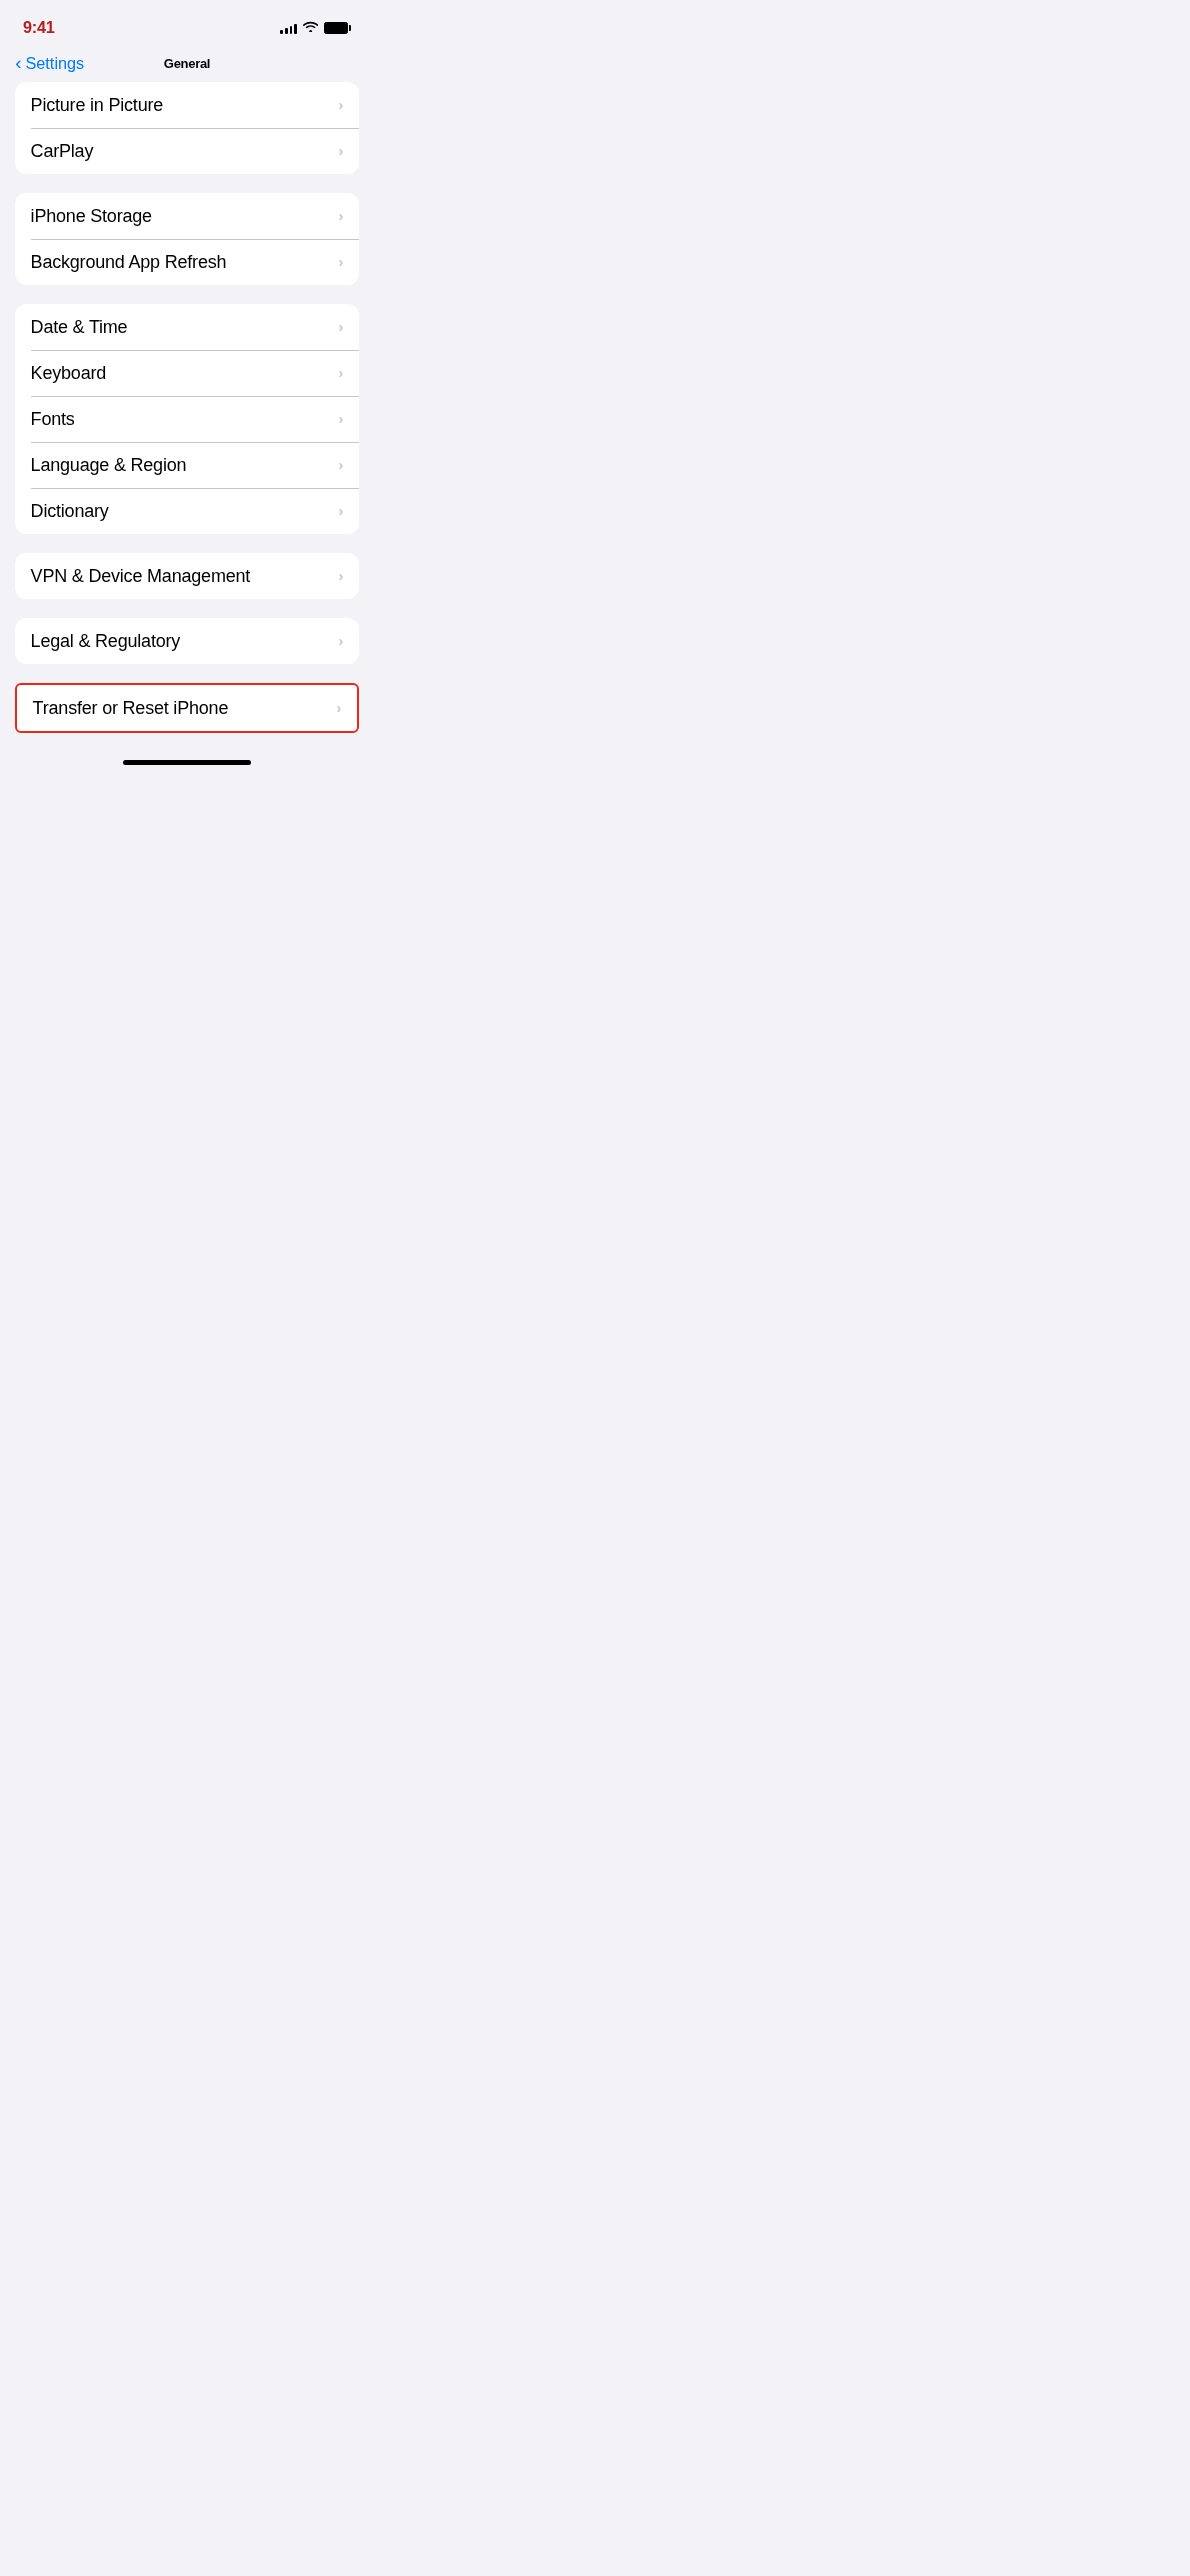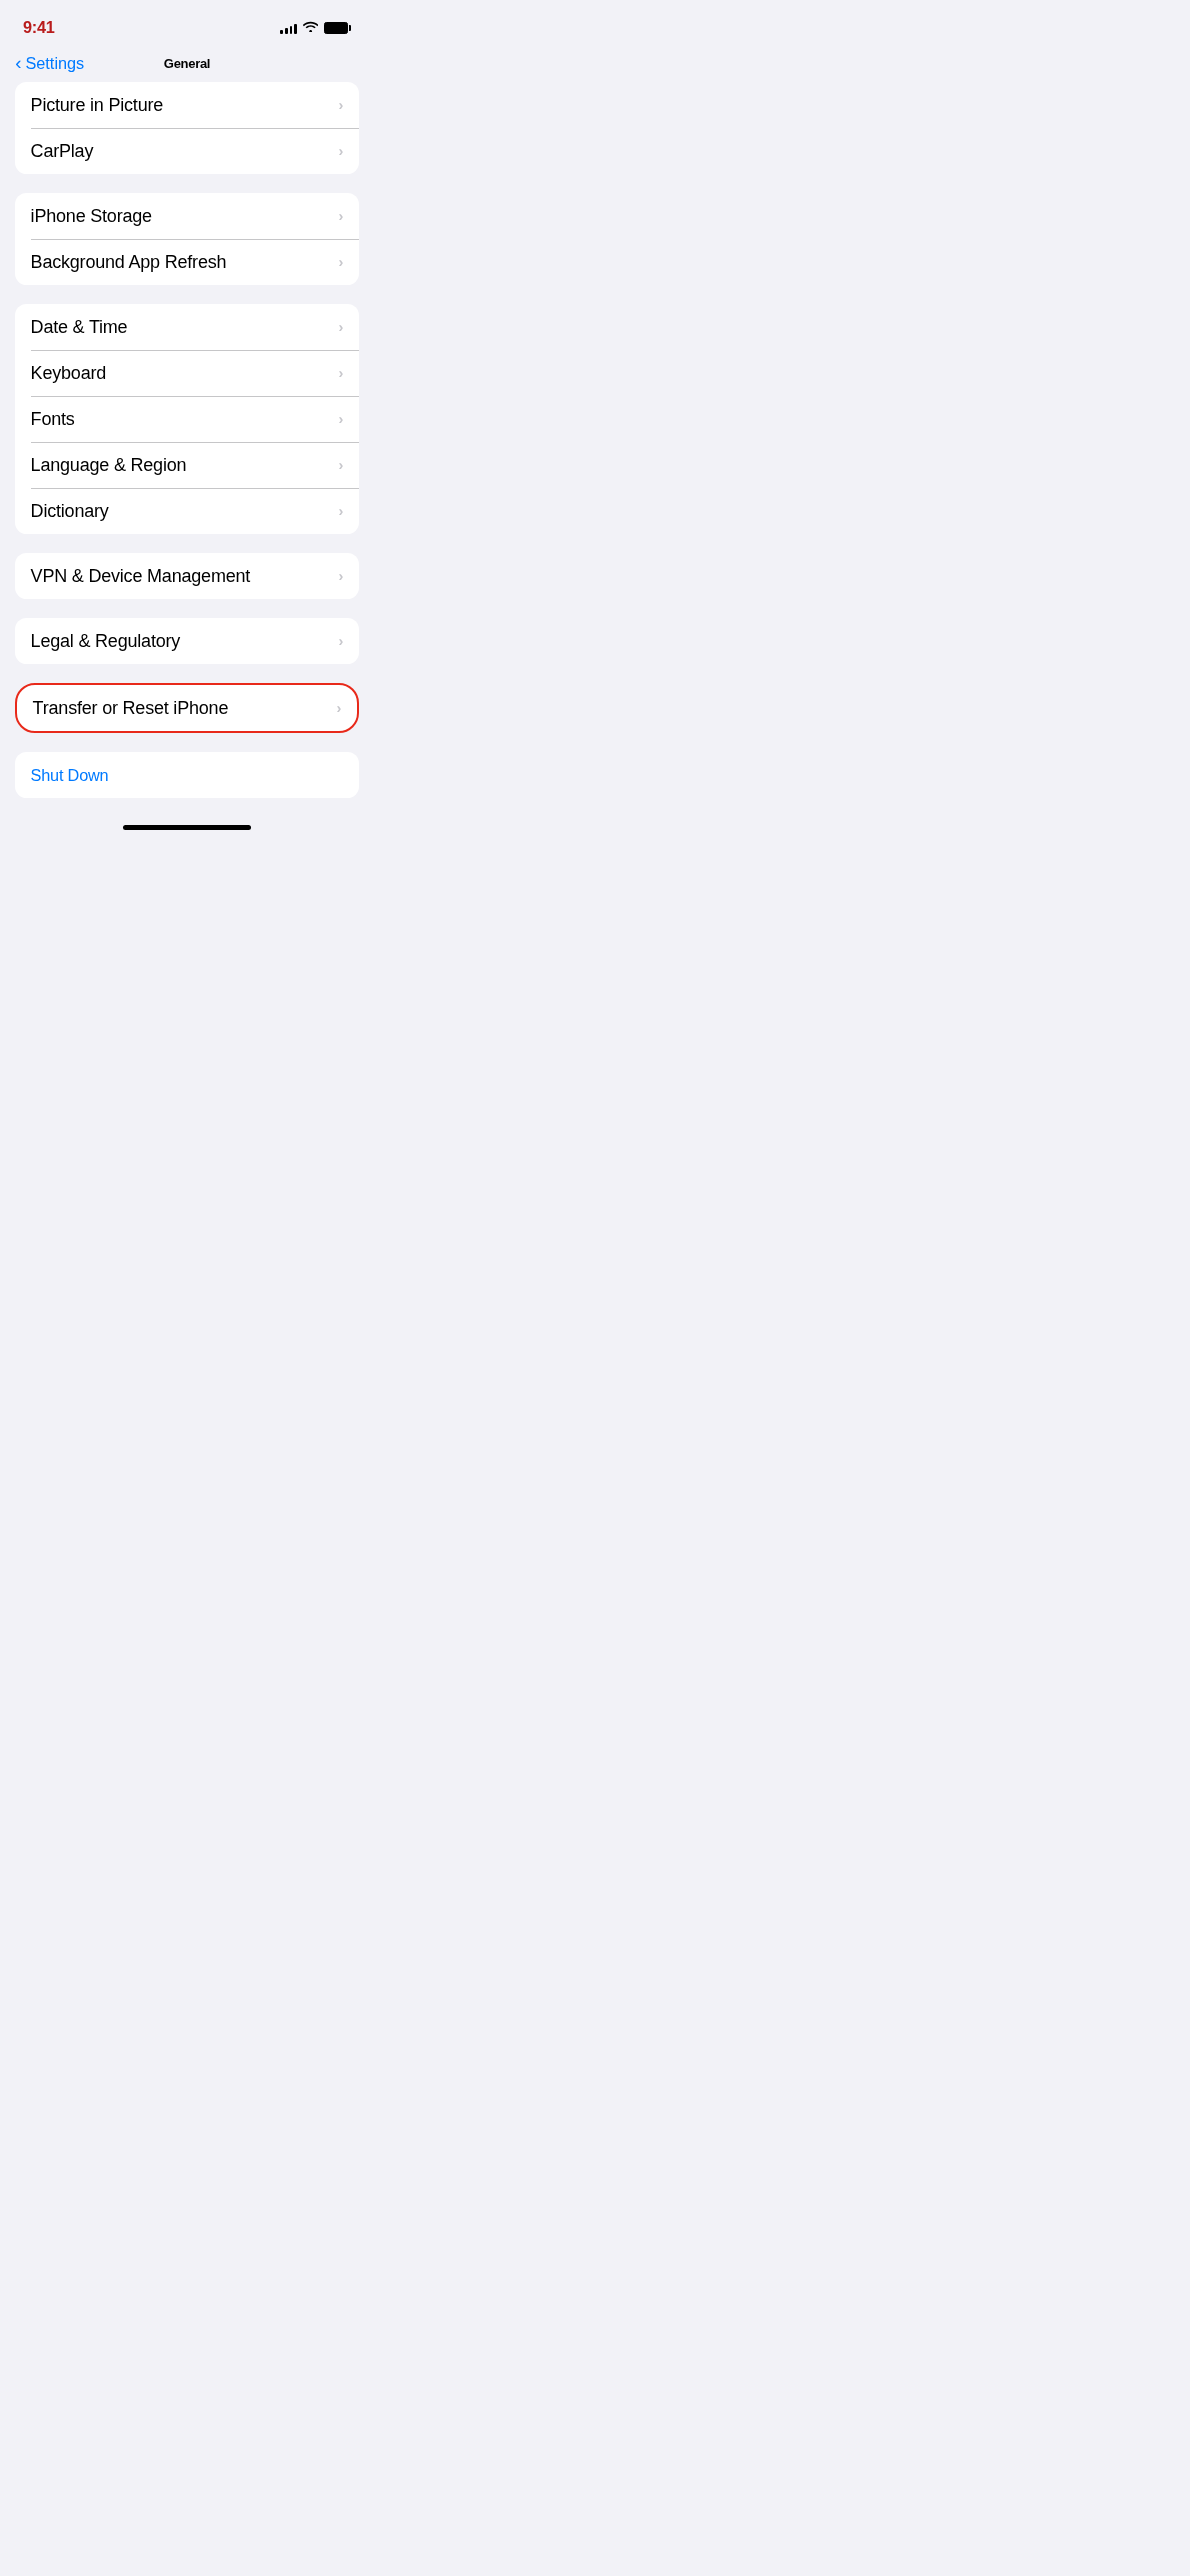--- a/index.html
+++ b/index.html
@@ -150,21 +150,21 @@
 
     .chevron-right {
       color: #c7c7cc;
       font-size: 14.4px;
       font-weight: 600;
     }
 
     
     .settings-group.highlighted {
       border: 2.9px solid #e8291a;
-      border-radius: 20px;
+      border-radius: 6px;
     }
 
     
     .shutdown-row {
       display: flex;
       align-items: center;
       padding: 12.5px 15.3px;
       min-height: 46px;
       background: #fff;
     }
@@ -285,24 +285,19 @@
     </div>
   </div>
 
   <div class="settings-group highlighted">
     <div class="settings-row">
       <span class="settings-row-label">Transfer or Reset iPhone</span>
       <span class="chevron-right">›</span>
     </div>
   </div>
 
-  <div class="settings-group">
-    <div class="shutdown-row">
-      <span class="shutdown-label">Shut Down</span>
-    </div>
-  </div>
 
 </div>
 
 <div class="home-indicator">
   <div class="home-bar"></div>
 </div>
 
 
 </body></html>

